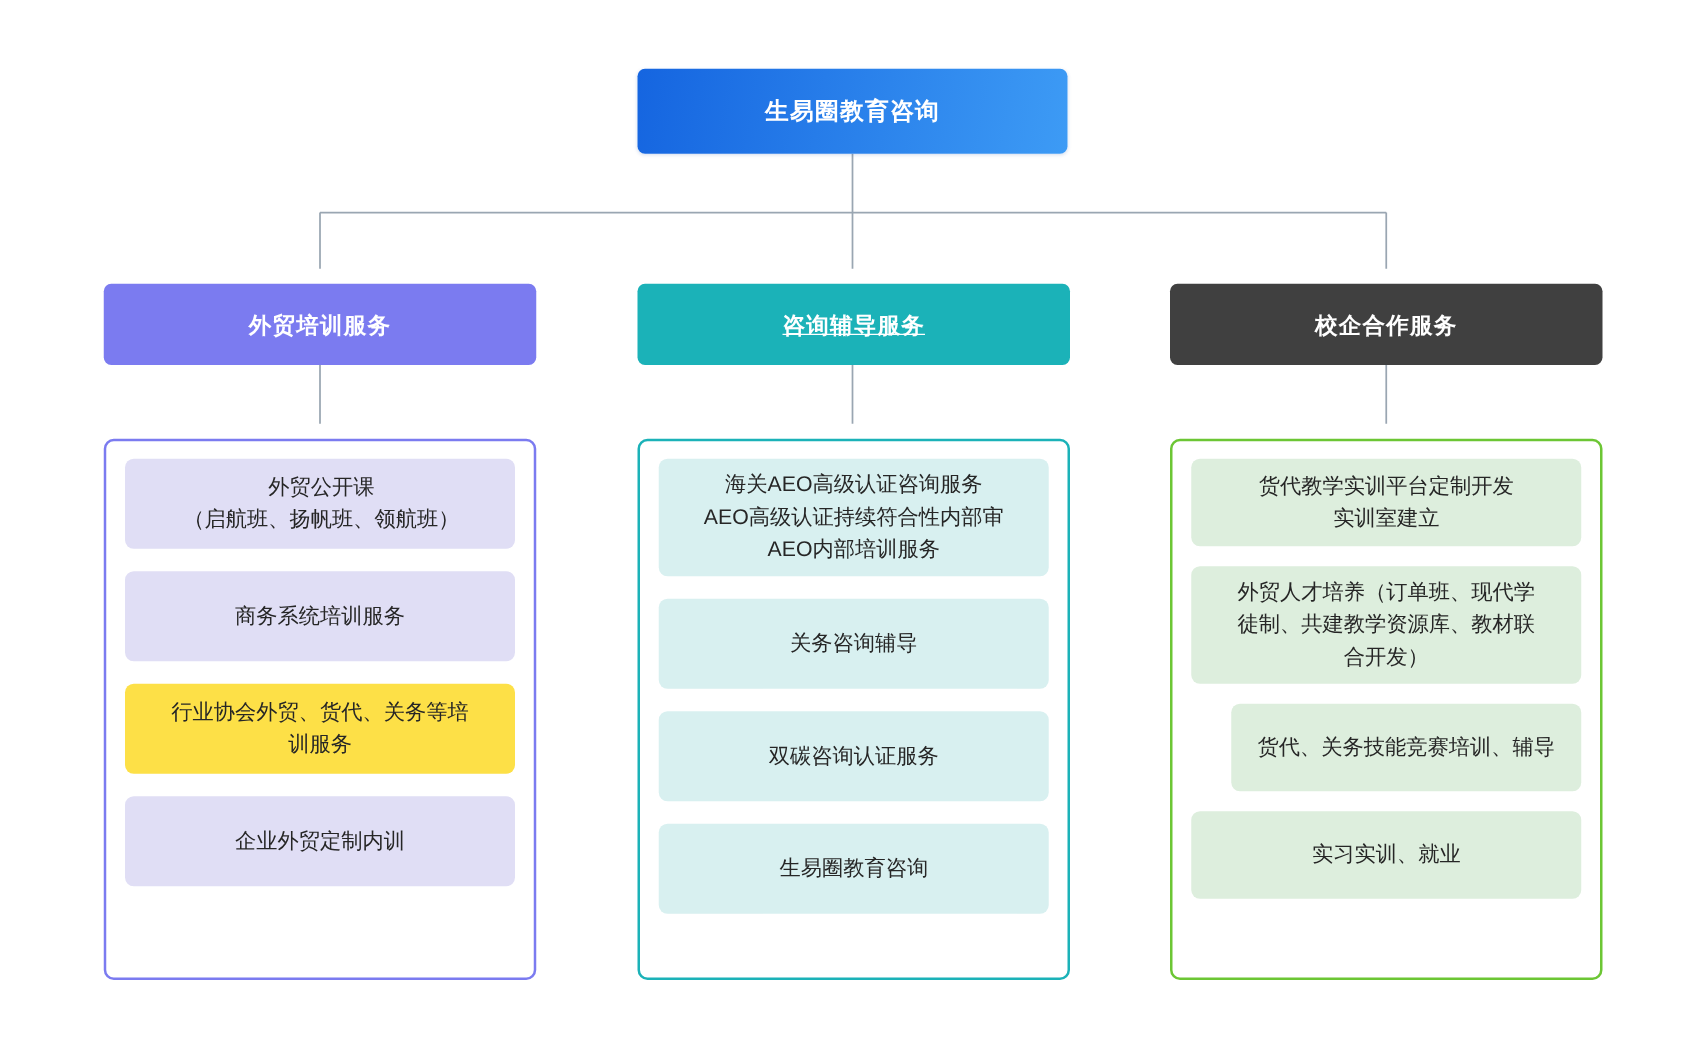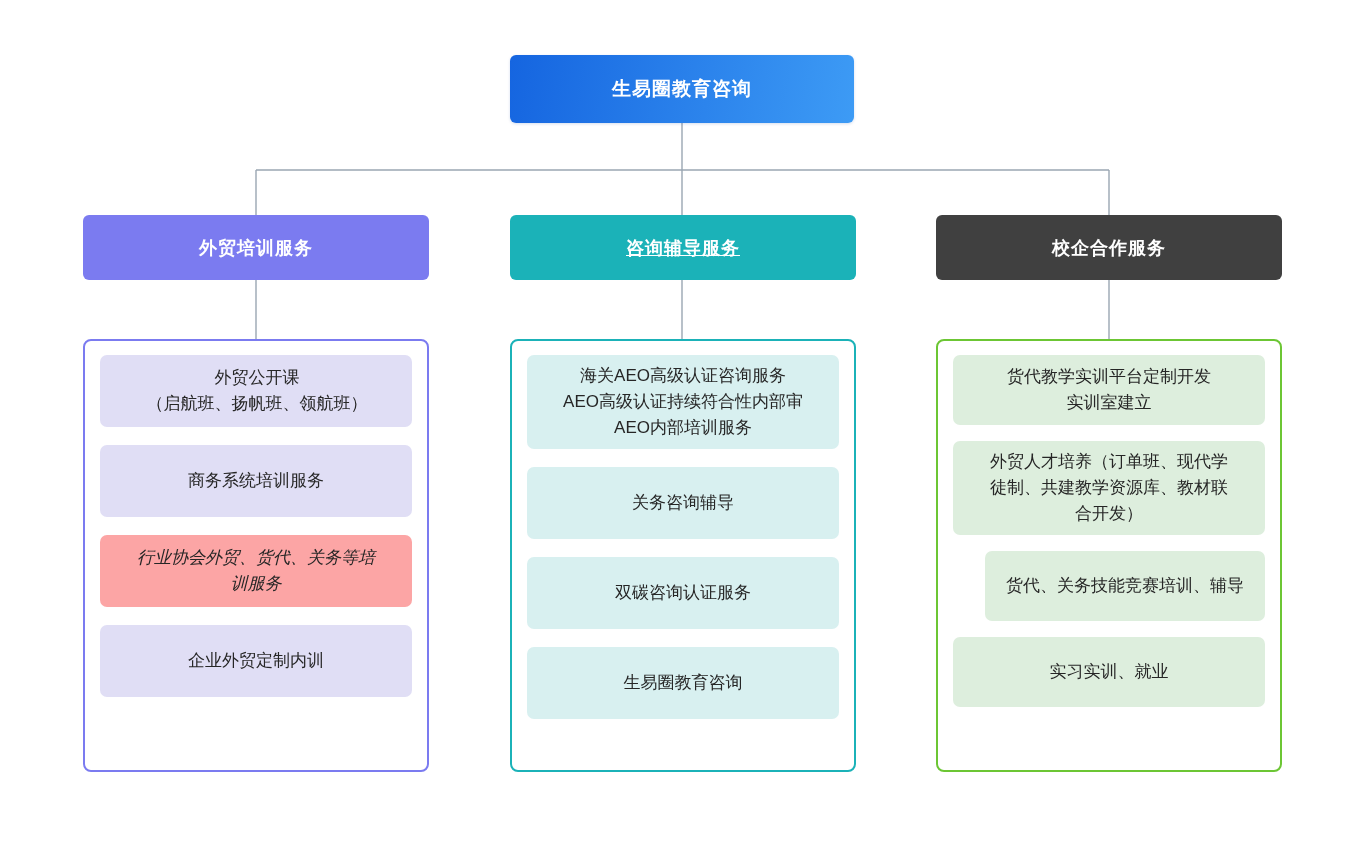--- a/index.html
+++ b/index.html
@@ -46,21 +46,21 @@
     letter-spacing: 1px;
     display: flex;
     align-items: center;
     justify-content: center;
     box-shadow: 0 1px 3px rgba(20,70,160,0.18);
   }
 
   
   .column {
     position: absolute;
-    top: 215px;
+    top: 227px;
     width: 346px;
   }
   .column.col-0 { left: 83px; }
   .column.col-1 { left: 510px; }
   .column.col-2 { left: 936px; }
 
   .branch-header {
     width: 346px;
     height: 65px;
     border-radius: 6px;
@@ -139,21 +139,21 @@
   </div>
 
   <div class="column col-0">
     <div class="branch-header" style="background: rgb(123, 123, 240);">
       <span>外贸培训服务</span>
     </div>
     <div class="items-container" style="border-color: rgb(123, 123, 240);">
       <div class="leaf-item" style="background: rgb(224, 222, 245); padding-left: 14px;">外贸公开课
 （启航班、扬帆班、领航班）</div>
       <div class="leaf-item" style="background: rgb(224, 222, 245);">商务系统培训服务</div>
-      <div class="leaf-item" style="background: #fca5a5; font-style: italic;">行业协会外贸、货代、关务等培
+      <div class="leaf-item" style="background: #fde047;">行业协会外贸、货代、关务等培
 训服务</div>
       <div class="leaf-item" style="background: rgb(224, 222, 245);">企业外贸定制内训</div>
     </div>
   </div>
 
   <div class="column col-1">
     <div class="branch-header" style="background: rgb(27, 178, 184); text-decoration: underline;">
       <span>咨询辅导服务</span>
     </div>
     <div class="items-container" style="border-color: rgb(27, 178, 184);">

